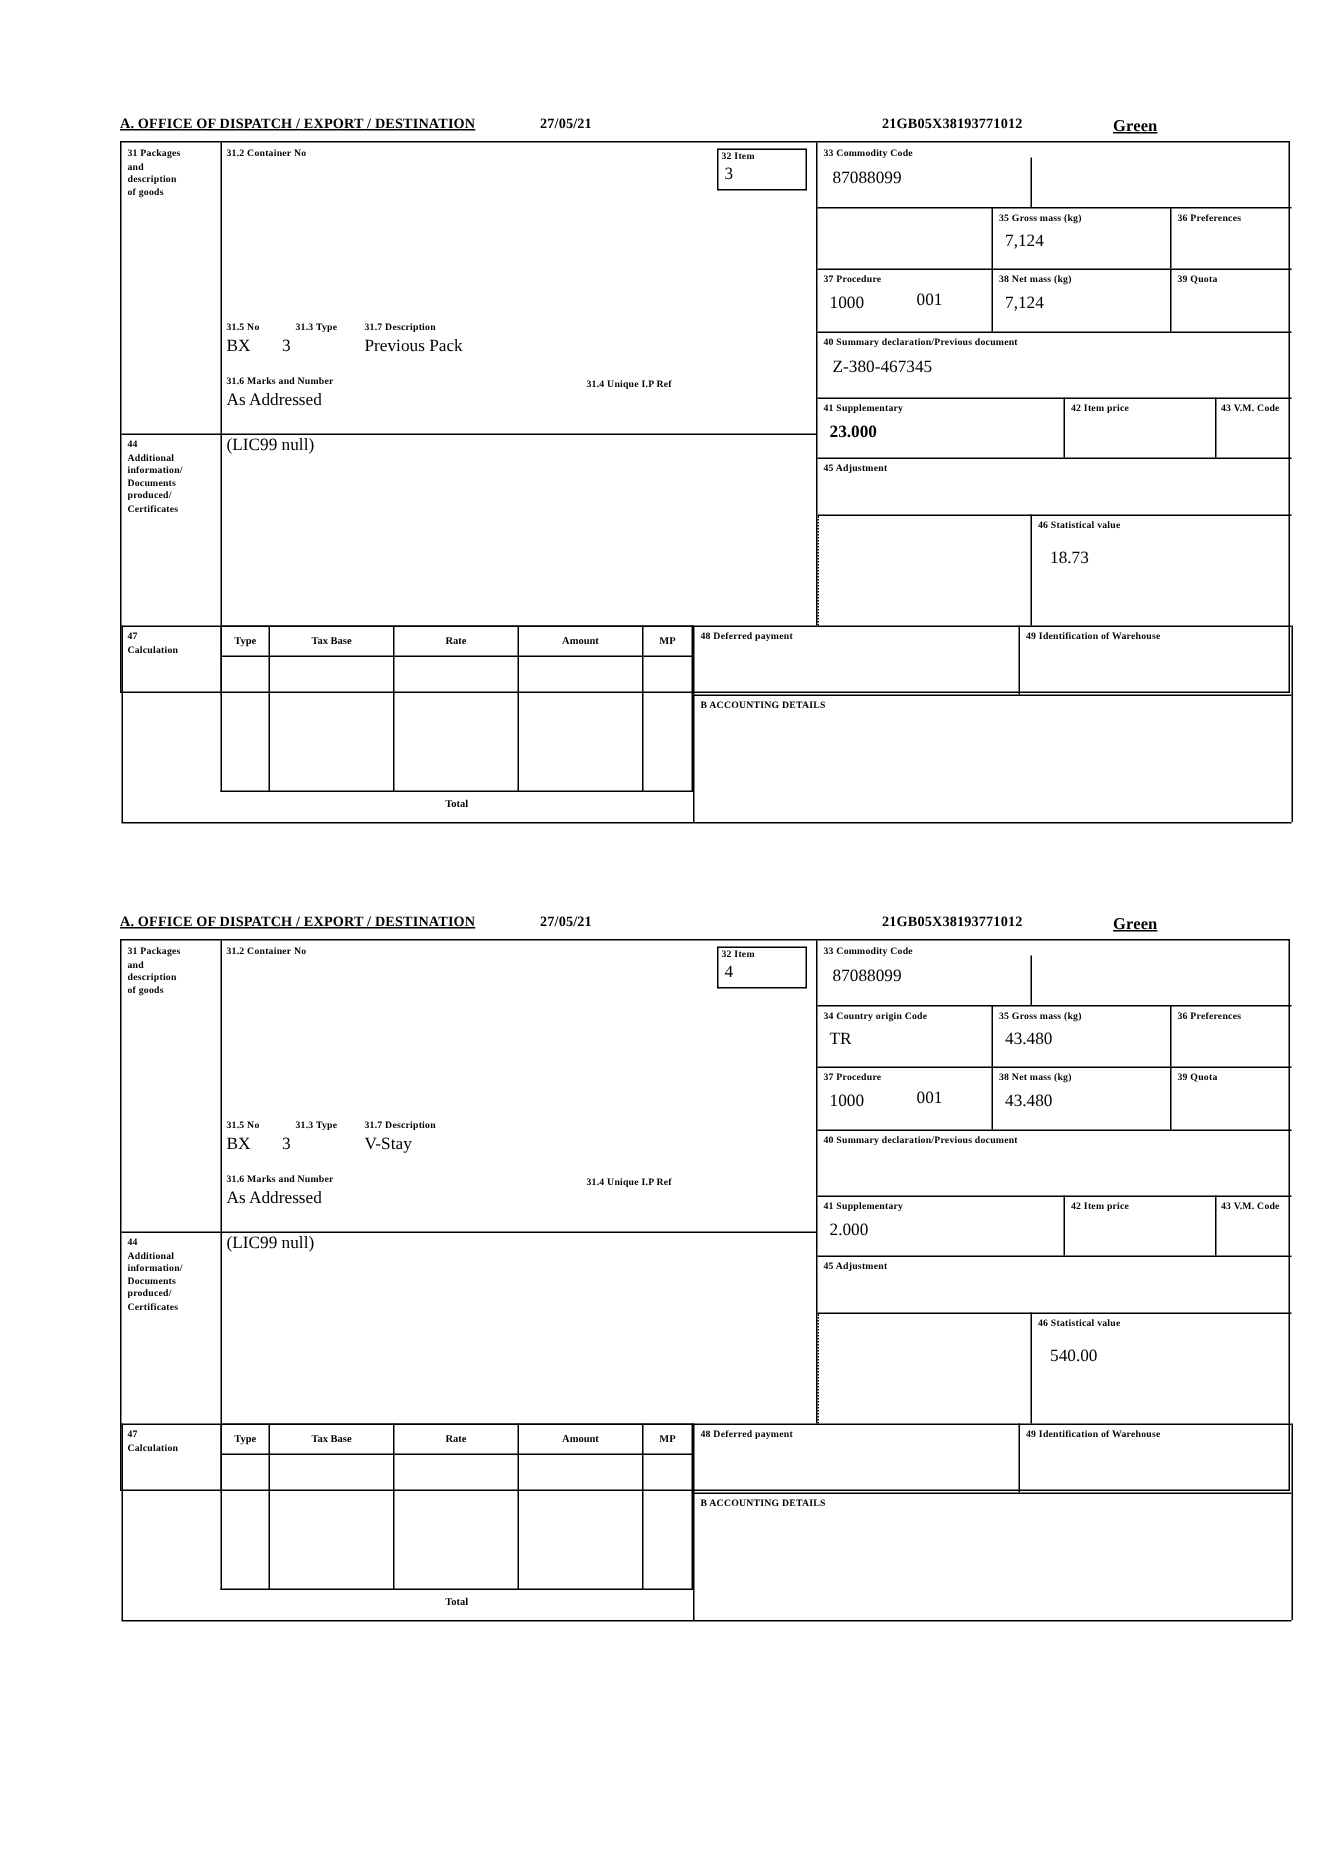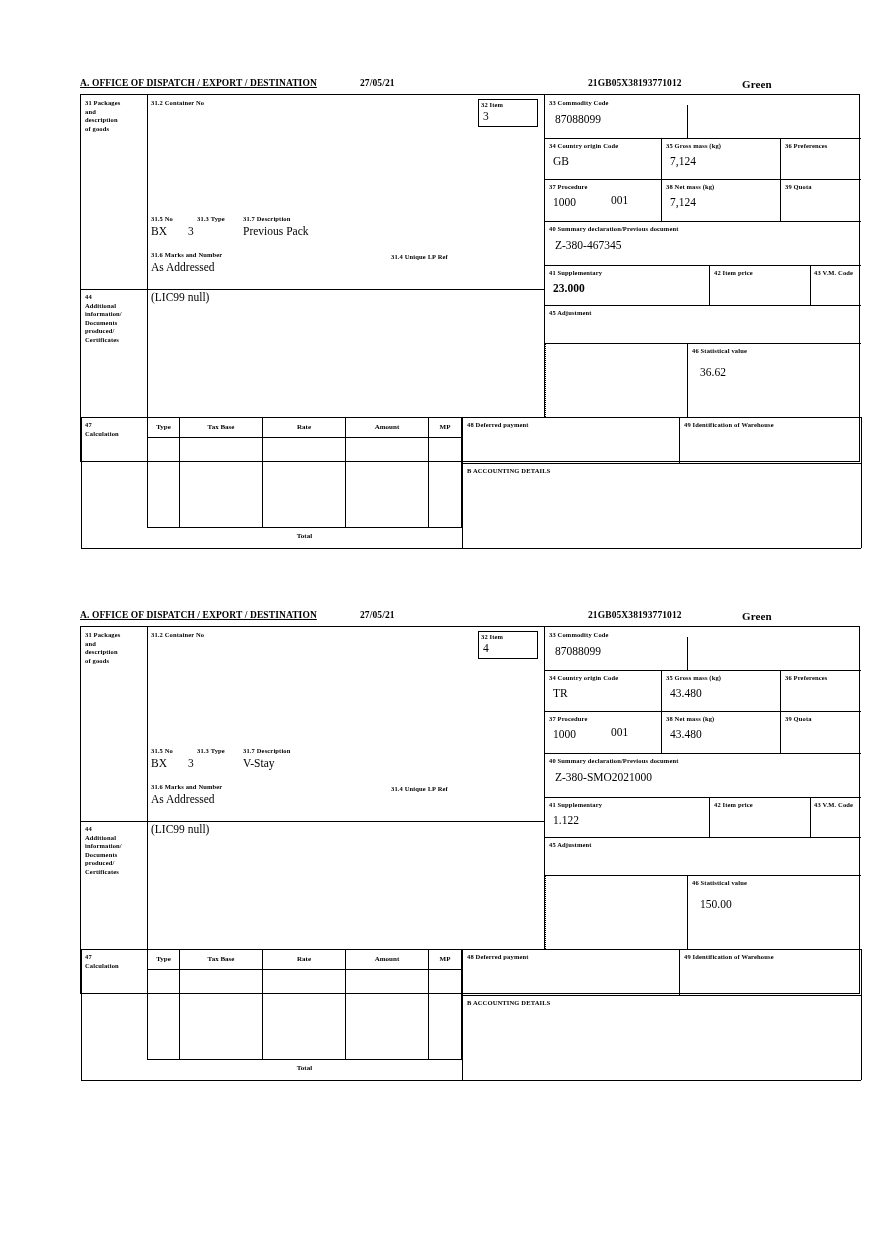--- a/index.html
+++ b/index.html
@@ -47,20 +47,21 @@
   .hdr .mrn {
     position: absolute;
     left: 508px; top: 0;
     font-weight: bold;
   }
   .hdr .lane {
     position: absolute;
     left: 662px; top: 0;
     font-weight: bold;
     font-size: 11px;
+    text-decoration: underline;
   }
 
   .box {
     position: relative;
     border: 1px solid #000;
     width: 780px;
     height: 368px;
     box-sizing: border-box;
   }
 
@@ -163,24 +164,20 @@
       <div class="c bl" style="left:463px; top:0px; width:0; height:322px;"></div>
 
       <div class="c" style="left:464px; top:0px; width:316px; height:43px;">
         <div class="lbl" style="padding:4px 0 0 4px;">33 Commodity Code</div>
         <div class="val-b" style="padding:5px 0 0 10px;">87088099</div>
       </div>
 
       <div class="c bl" style="left:606px; top:10px; width:0; height:33px;"></div>
       <div class="c bt" style="left:464px; top:43px; width:316px; height:0;"></div>
 
-      <div class="c" style="left:464px; top:43px; width:116px; height:41px;">
-        <div class="lbl" style="padding:4px 0 0 4px;">34 Country origin Code</div>
-        <div class="val-b" style="padding:4px 0 0 8px;">GB</div>
-      </div>
       <div class="c bl" style="left:580px; top:43px; width:0; height:41px;"></div>
       <div class="c" style="left:581px; top:43px; width:118px; height:41px;">
         <div class="lbl" style="padding:4px 0 0 4px;">35 Gross mass (kg)</div>
         <div class="val-b" style="padding:4px 0 0 8px;">7,124</div>
       </div>
       <div class="c bl" style="left:699px; top:43px; width:0; height:41px;"></div>
       <div class="c" style="left:700px; top:43px; width:80px; height:41px;">
         <div class="lbl" style="padding:4px 0 0 4px;">36 Preferences</div>
         <div class="val-b" style="padding:4px 0 0 8px;"></div>
       </div>
@@ -229,21 +226,21 @@
         <div class="lbl" style="padding:4px 0 0 4px;">45 Adjustment</div>
         <div class="val-b" style="padding:2px 0 0 8px;"></div>
       </div>
       <div class="c bt" style="left:464px; top:248px; width:316px; height:0;"></div>
 
       <div class="dotted-v" style="left:464px; top:248px; height:74px;"></div>
       <div class="c bl" style="left:606px; top:248px; width:0; height:74px;"></div>
 
       <div class="c" style="left:607px; top:248px; width:173px; height:74px;">
         <div class="lbl" style="padding:4px 0 0 4px;">46 Statistical value</div>
-        <div class="val-b" style="padding:10px 0 0 12px;">36.62</div>
+        <div class="val-b" style="padding:10px 0 0 12px;">18.73</div>
       </div>
 
       <div class="c bt" style="left:0px; top:322px; width:780px; height:0;"></div>
 
       <div class="c lbl" style="left:4px; top:326px; width:62px;">
         <div>47</div>
         <div>Calculation</div>
       </div>
       <div class="c bl" style="left:66px; top:322px; width:0; height:46px;"></div>
 
@@ -382,27 +379,26 @@
       </div>
       <div class="c bl" style="left:699px; top:84px; width:0; height:42px;"></div>
       <div class="c" style="left:700px; top:84px; width:80px; height:42px;">
         <div class="lbl" style="padding:4px 0 0 4px;">39 Quota</div>
         <div class="val-b" style="padding:4px 0 0 8px;"></div>
       </div>
       <div class="c bt" style="left:464px; top:126px; width:316px; height:0;"></div>
 
       <div class="c" style="left:464px; top:126px; width:316px; height:44px;">
         <div class="lbl" style="padding:4px 0 0 4px;">40 Summary declaration/Previous document</div>
-        <div class="val-b" style="padding:5px 0 0 10px;">Z-380-SMO2021000</div>
       </div>
       <div class="c bt" style="left:464px; top:170px; width:316px; height:0;"></div>
 
       <div class="c" style="left:464px; top:170px; width:164px; height:40px;">
         <div class="lbl" style="padding:4px 0 0 4px;">41 Supplementary</div>
-        <div class="val-b" style="padding:4px 0 0 8px;">1.122</div>
+        <div class="val-b" style="padding:4px 0 0 8px;">2.000</div>
       </div>
       <div class="c bl" style="left:628px; top:170px; width:0; height:40px;"></div>
       <div class="c" style="left:629px; top:170px; width:100px; height:40px;">
         <div class="lbl" style="padding:4px 0 0 4px;">42 Item price</div>
         <div class="val-b" style="padding:4px 0 0 8px;"></div>
       </div>
       <div class="c bl" style="left:729px; top:170px; width:0; height:40px;"></div>
       <div class="c" style="left:730px; top:170px; width:50px; height:40px;">
         <div class="lbl" style="padding:4px 0 0 3px;">43 V.M. Code</div>
         <div class="val-b" style="padding:4px 0 0 6px;"></div>
@@ -413,21 +409,21 @@
         <div class="lbl" style="padding:4px 0 0 4px;">45 Adjustment</div>
         <div class="val-b" style="padding:2px 0 0 8px;"></div>
       </div>
       <div class="c bt" style="left:464px; top:248px; width:316px; height:0;"></div>
 
       <div class="dotted-v" style="left:464px; top:248px; height:74px;"></div>
       <div class="c bl" style="left:606px; top:248px; width:0; height:74px;"></div>
 
       <div class="c" style="left:607px; top:248px; width:173px; height:74px;">
         <div class="lbl" style="padding:4px 0 0 4px;">46 Statistical value</div>
-        <div class="val-b" style="padding:10px 0 0 12px;">150.00</div>
+        <div class="val-b" style="padding:10px 0 0 12px;">540.00</div>
       </div>
 
       <div class="c bt" style="left:0px; top:322px; width:780px; height:0;"></div>
 
       <div class="c lbl" style="left:4px; top:326px; width:62px;">
         <div>47</div>
         <div>Calculation</div>
       </div>
       <div class="c bl" style="left:66px; top:322px; width:0; height:46px;"></div>
 

